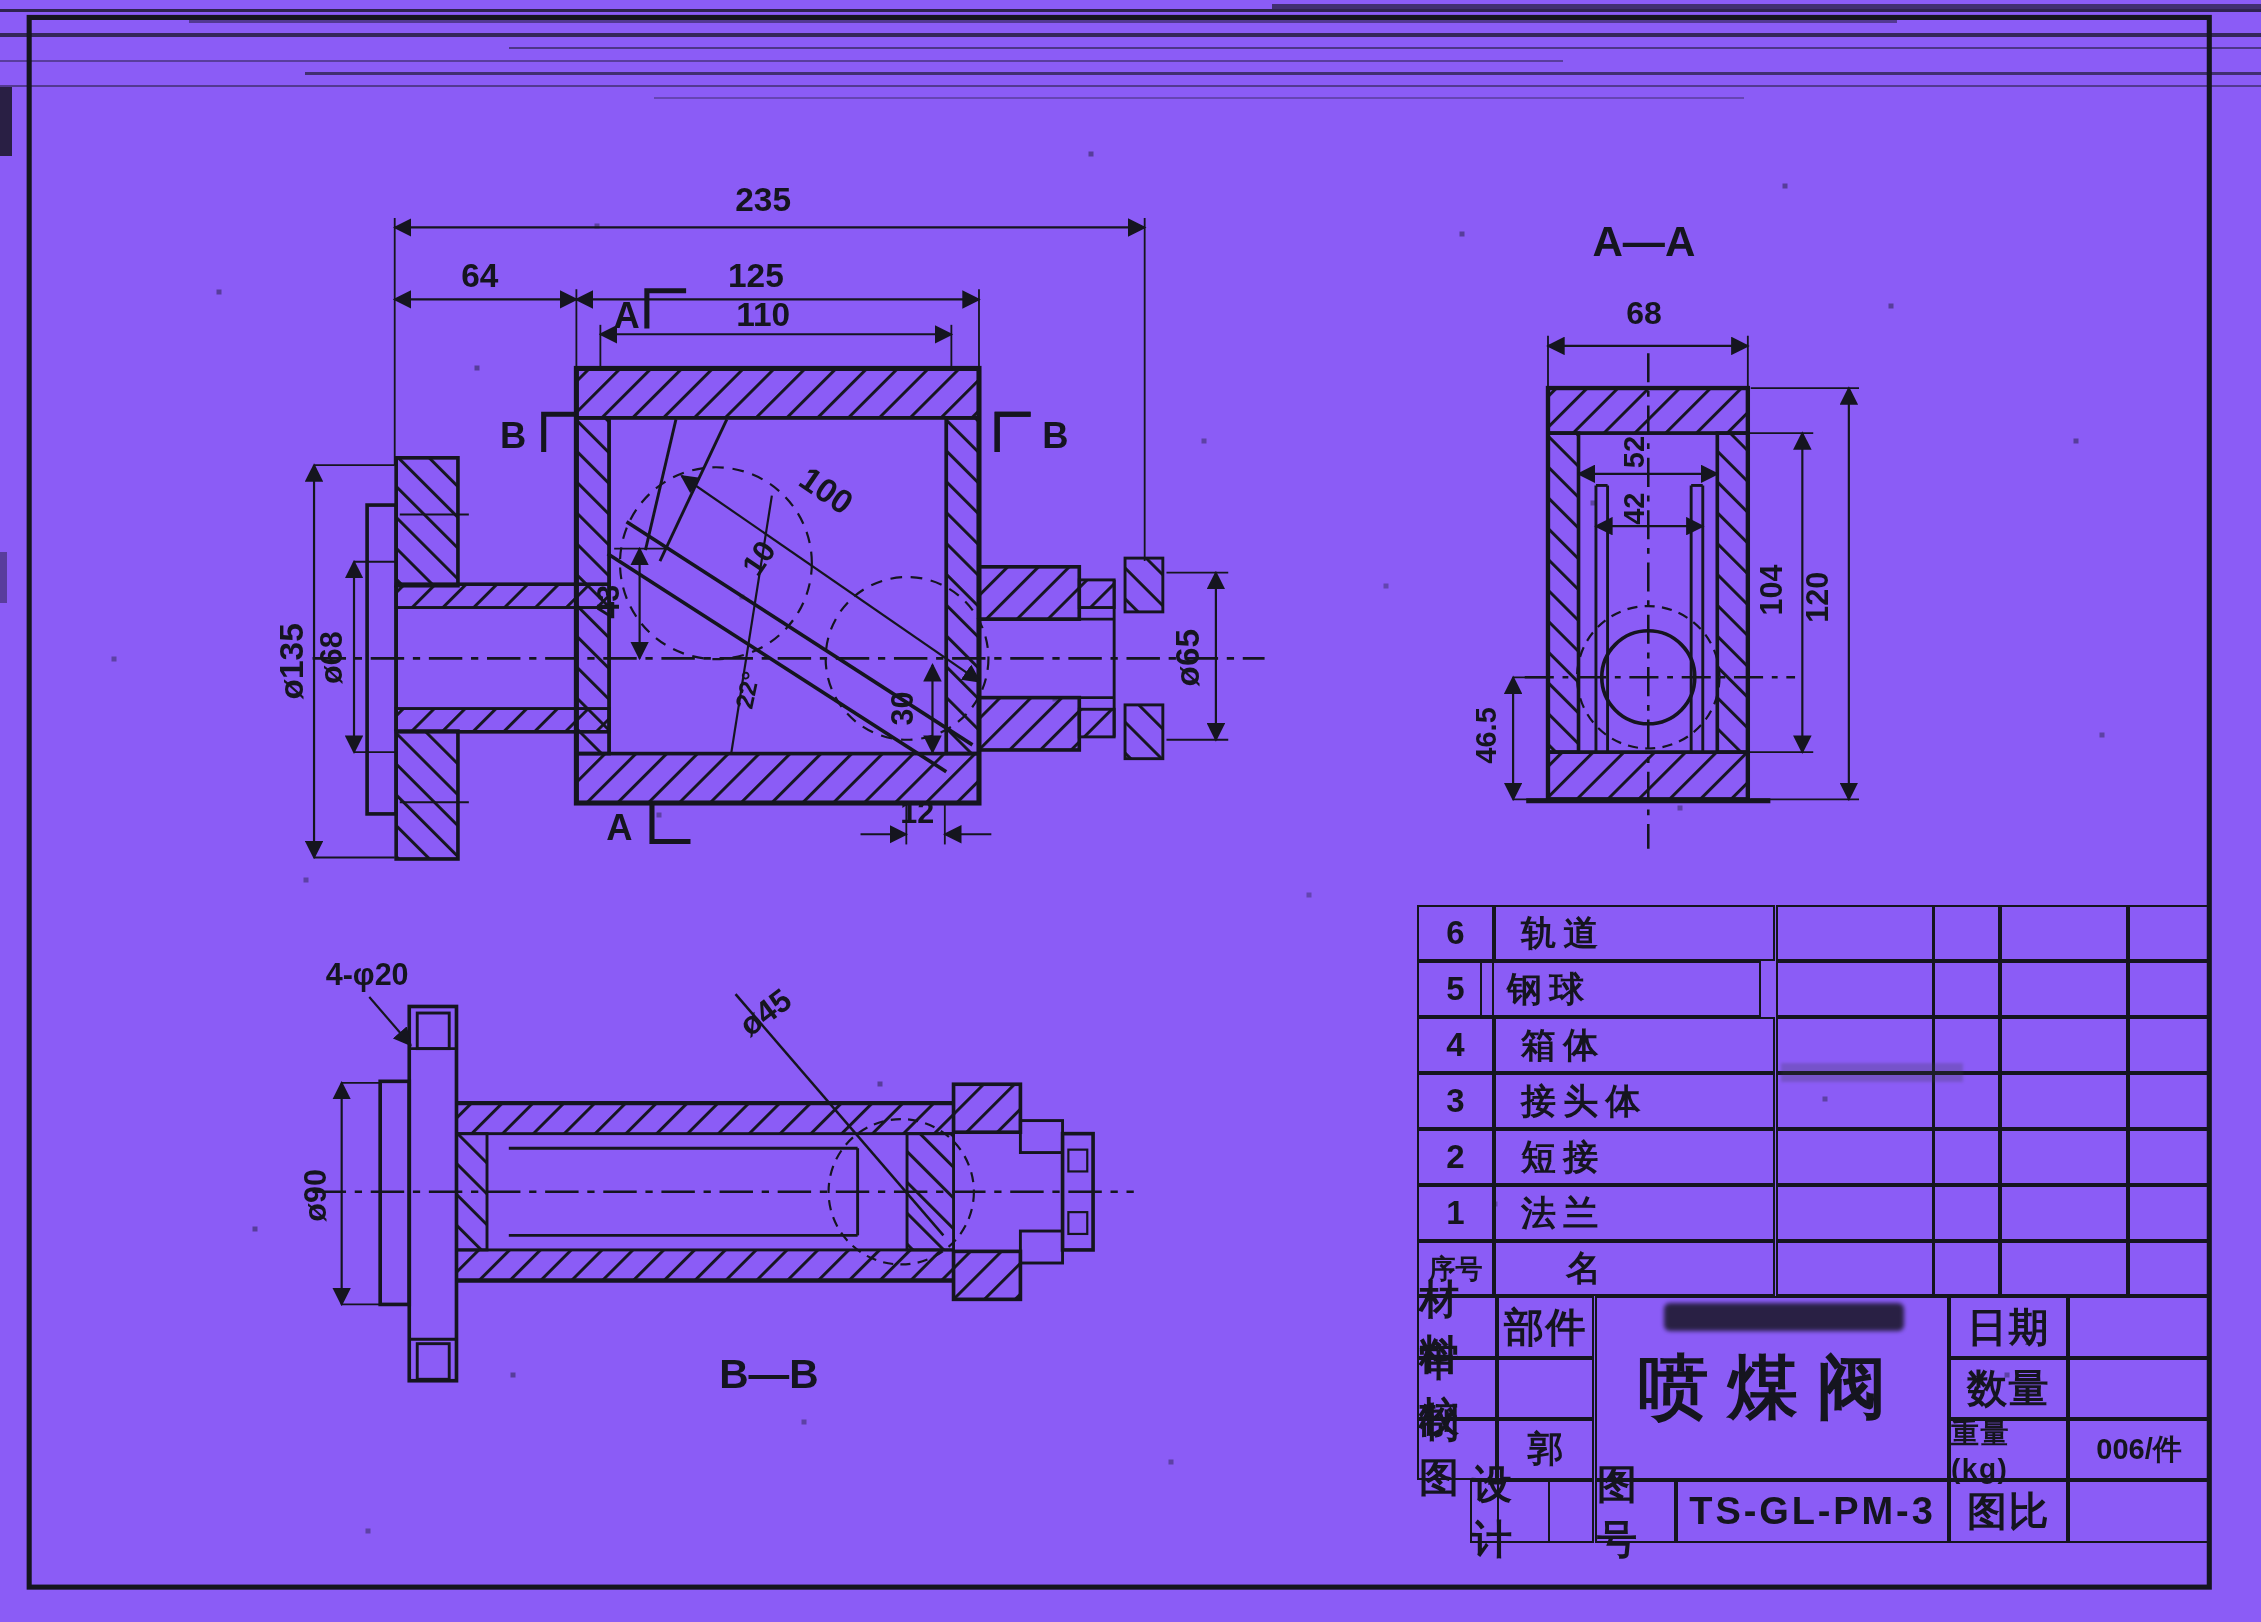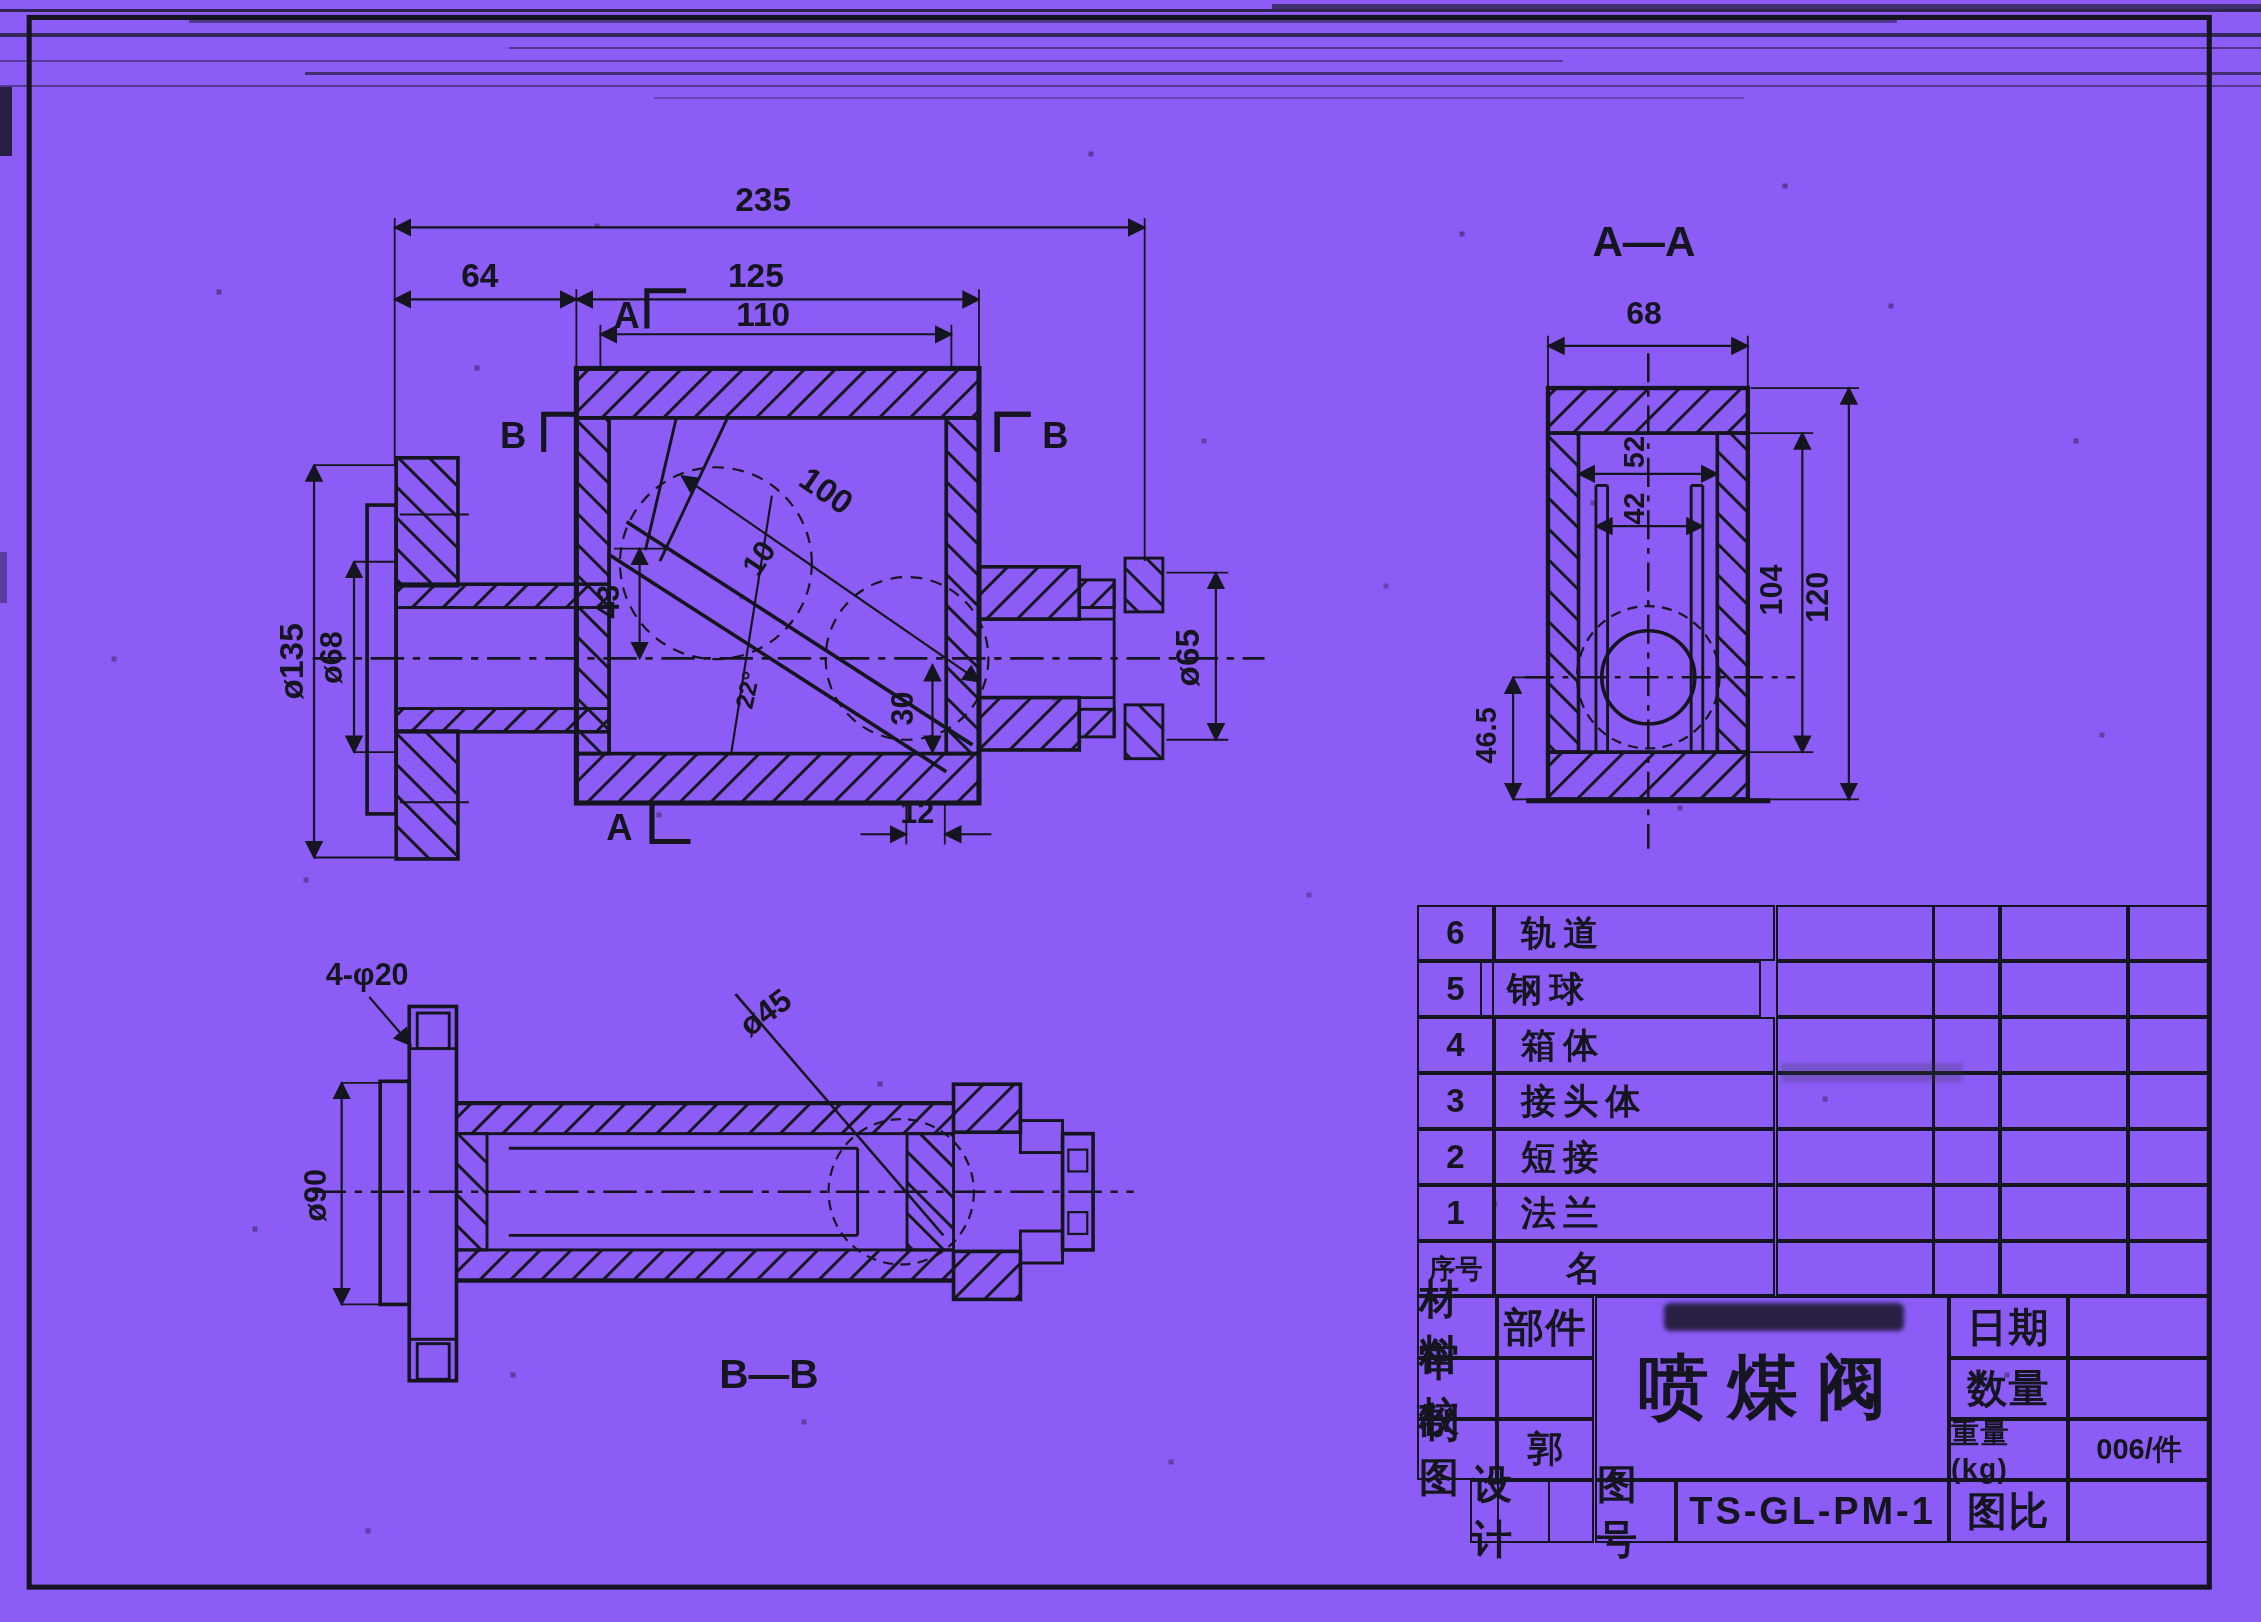--- a/index.html
+++ b/index.html
@@ -354,19 +354,19 @@
     <div class="cell tb-value" style="left:1497px;top:1419px;width:97px;height:61px;font-size:36px">郭</div>
     <div class="cell tb-label" style="left:1949px;top:1419px;width:119px;height:61px;font-size:28px">重量(kg)</div>
     <div class="cell tb-value" style="left:2068px;top:1419px;width:142px;height:61px;font-size:29px">006/件</div>
 
     <div class="cell tb-title" style="left:1595px;top:1296px;width:354px;height:184px">喷煤阀</div>
     <div class="smudge" style="left:1664px;top:1303px;width:240px;height:28px"></div>
 
     <div class="cell tb-label" style="left:1470px;top:1480px;width:80px;height:63px">设计</div>
     <div class="cell" style="left:1497px;top:1480px;width:97px;height:63px"></div>
     <div class="cell tb-label" style="left:1595px;top:1480px;width:81px;height:63px">图号</div>
-    <div class="cell tb-code" style="left:1676px;top:1480px;width:273px;height:63px">TS-GL-PM-1</div>
+    <div class="cell tb-code" style="left:1676px;top:1480px;width:273px;height:63px">TS-GL-PM-3</div>
     <div class="cell tb-label" style="left:1949px;top:1480px;width:119px;height:63px">图比</div>
     <div class="cell" style="left:2068px;top:1480px;width:142px;height:63px"></div>
   </div>
 
 </div>
 
 
 </body></html>

